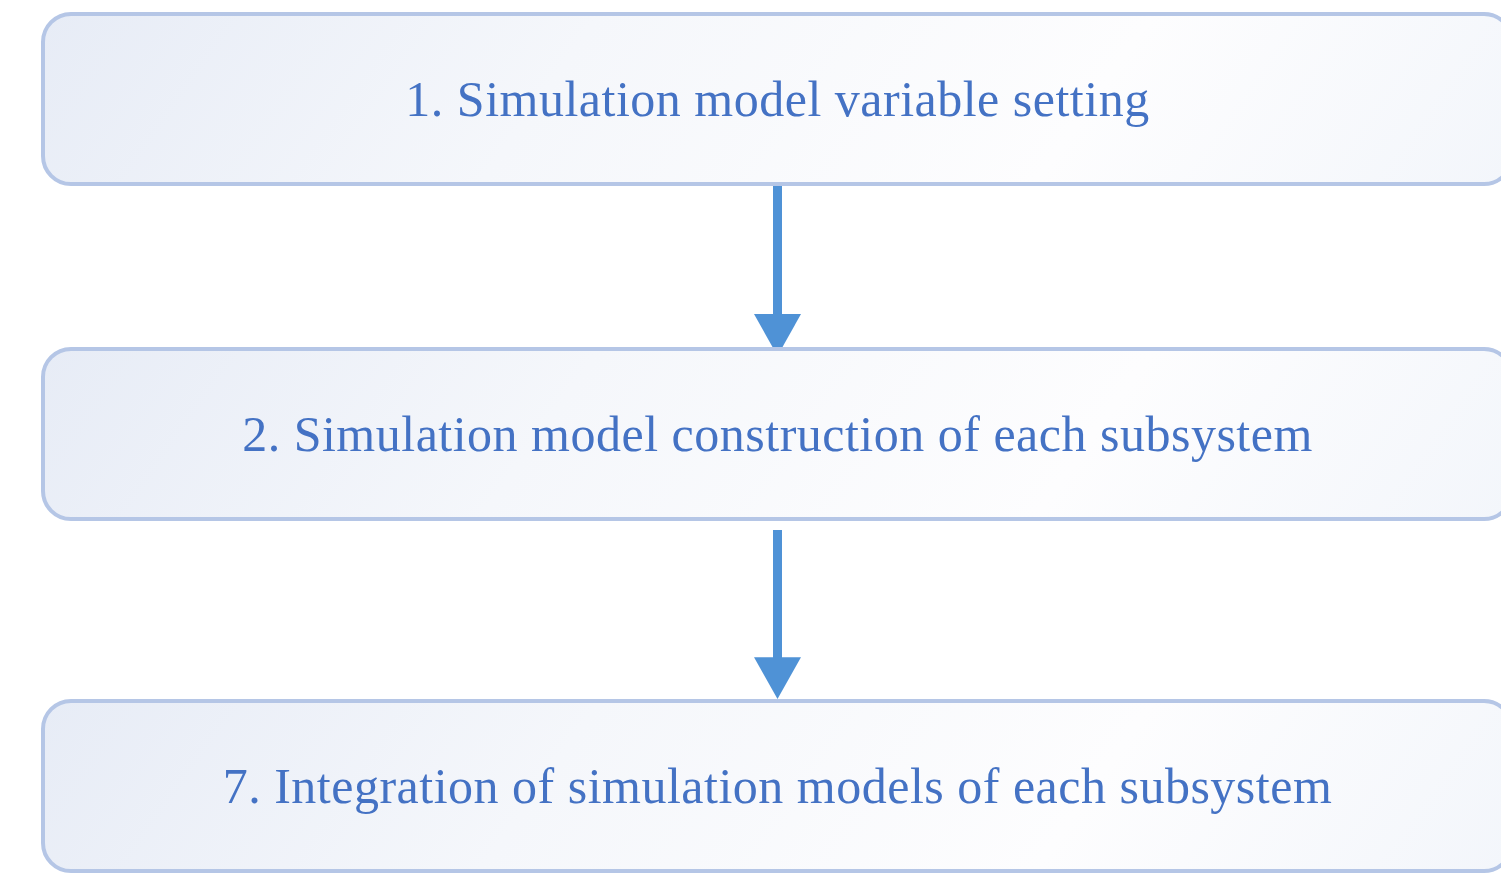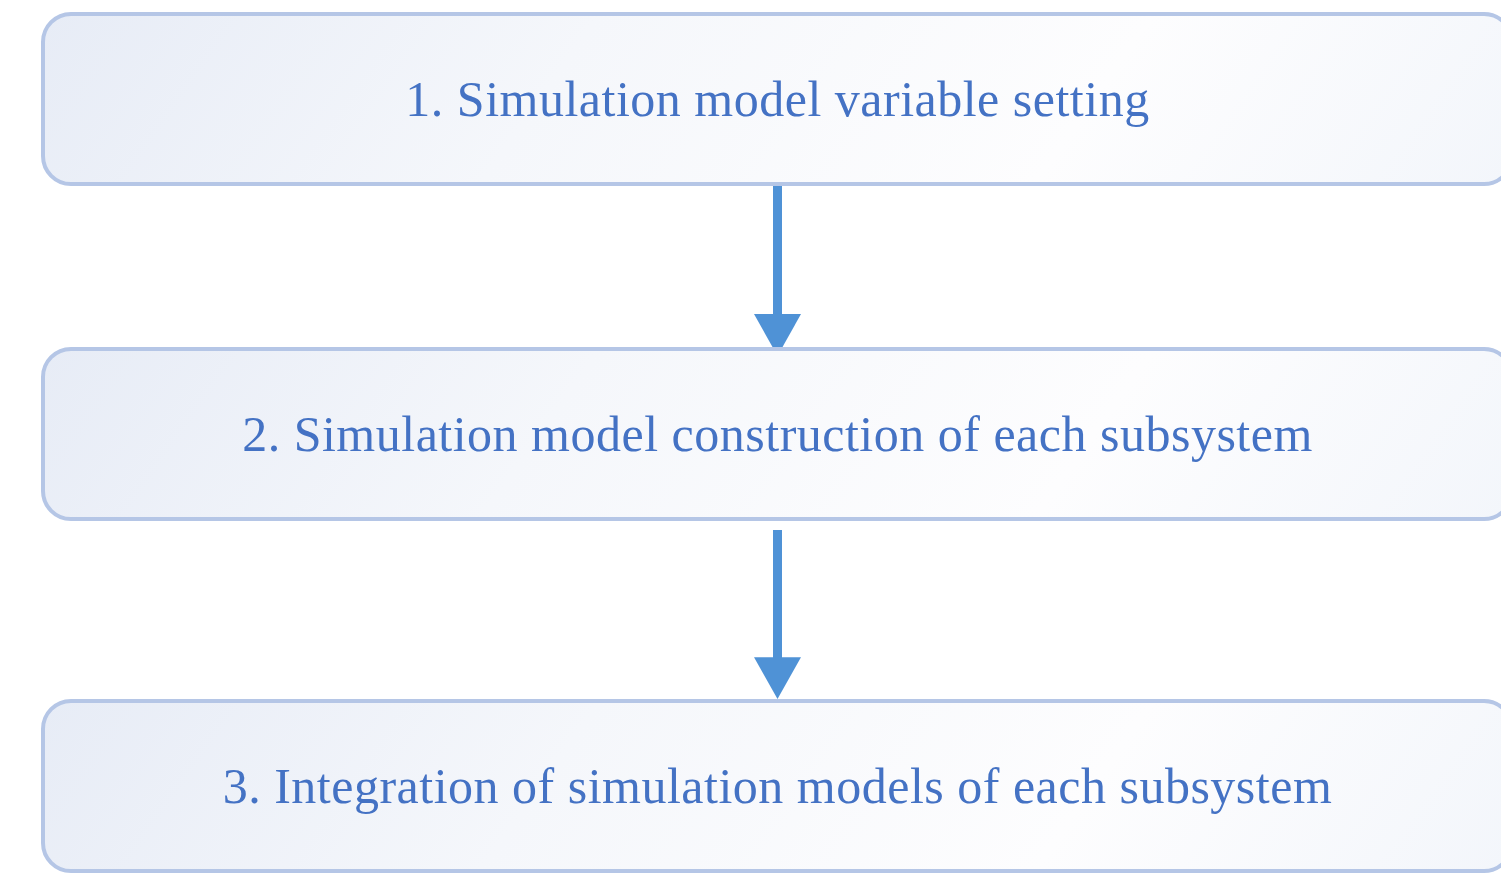--- a/index.html
+++ b/index.html
@@ -66,16 +66,16 @@
   <div class="flow-box box-2">
     <span class="label">2. Simulation model construction of each subsystem</span>
   </div>
 
   <svg class="flow-arrow arrow-2" viewBox="0 0 60 170" preserveAspectRatio="none" aria-hidden="true">
     <rect x="26" y="0" width="9" height="132" fill="#4f92d6"></rect>
     <polygon points="7,128 54,128 30.5,170" fill="#4f92d6"></polygon>
   </svg>
 
   <div class="flow-box box-3">
-    <span class="label">3. Integration of simulation models of each subsystem</span>
+    <span class="label">7. Integration of simulation models of each subsystem</span>
   </div>
 
 </div>
 
 </body></html>

